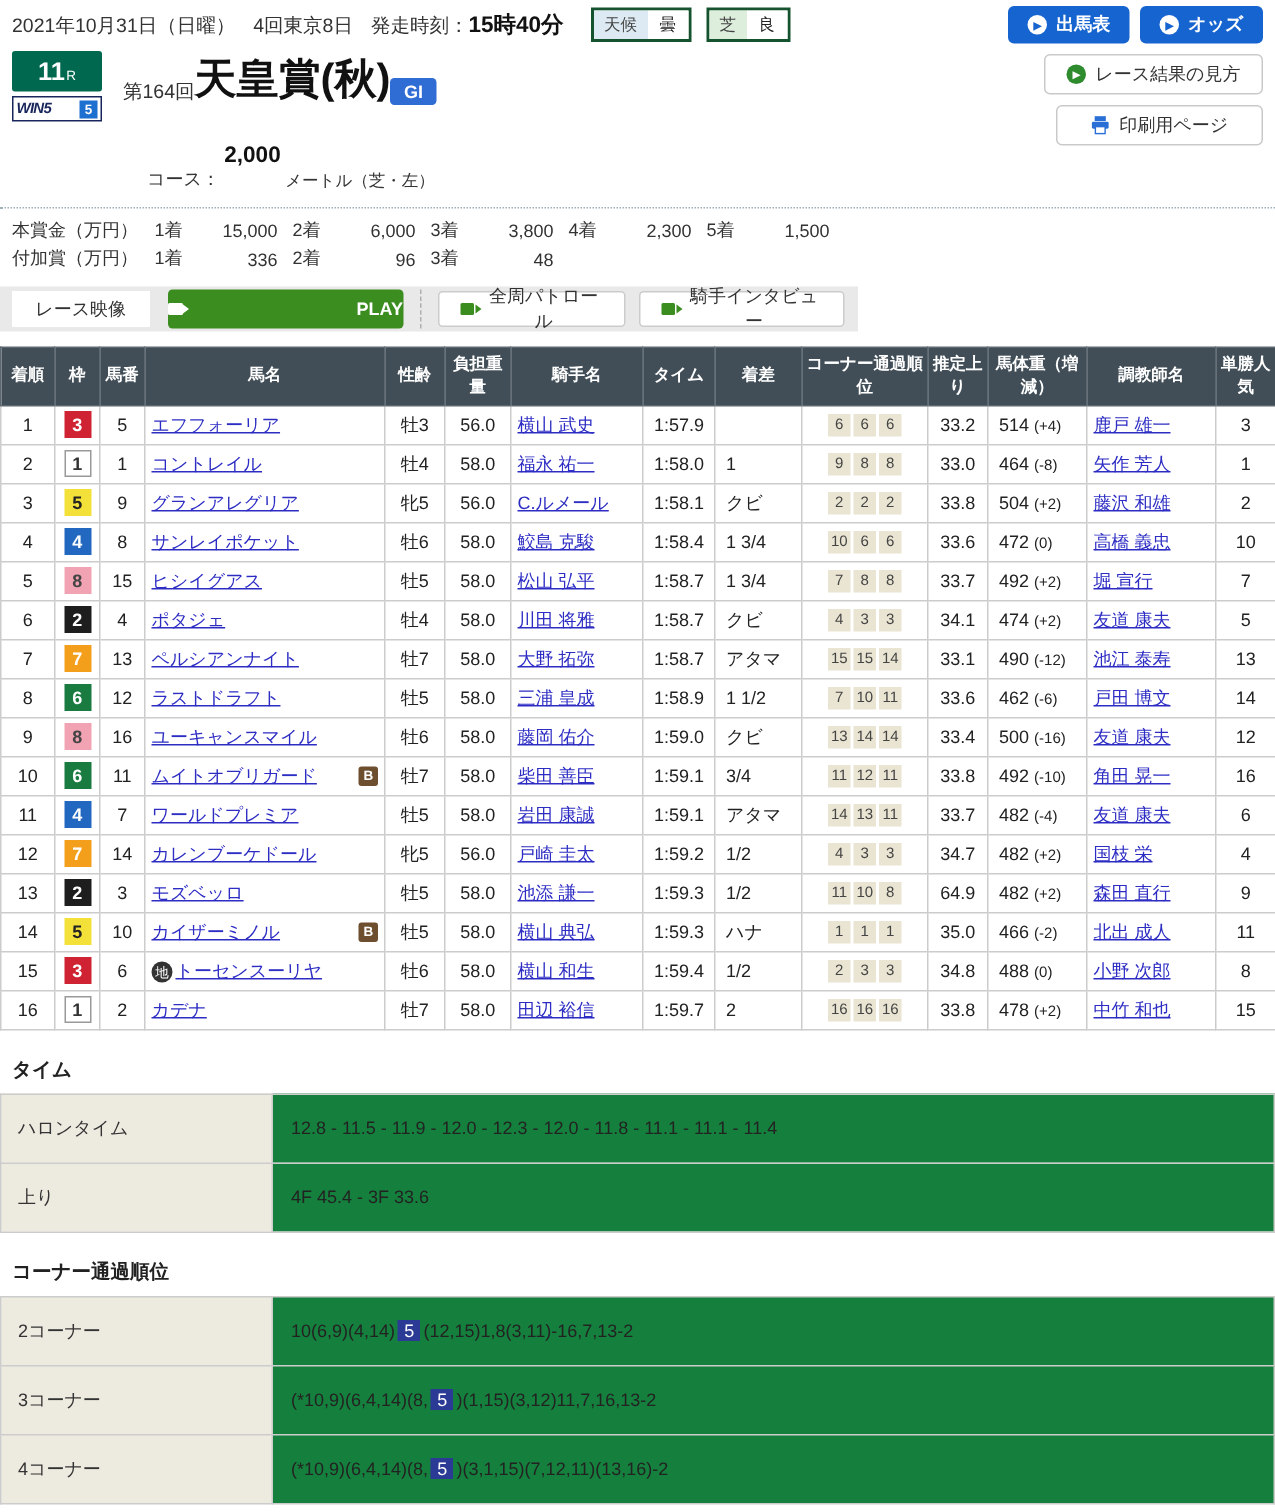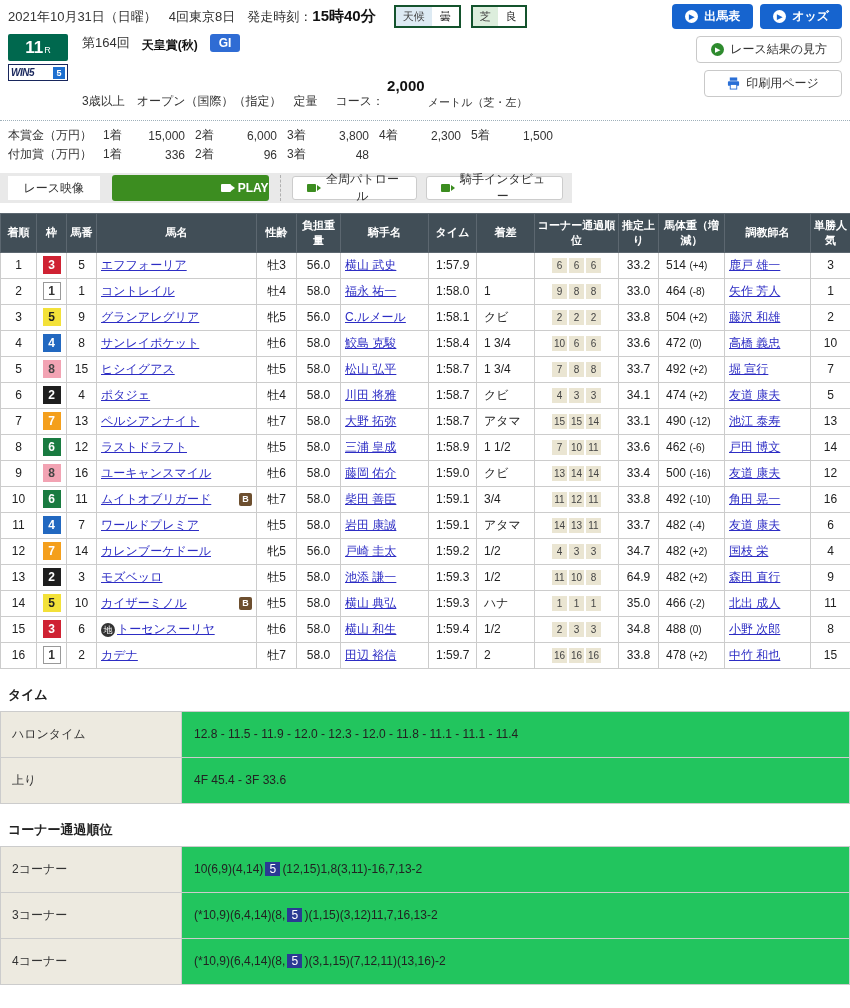--- a/index.html
+++ b/index.html
@@ -32,39 +32,39 @@
 
   
   .race-head { display: flex; gap: 12px; padding: 4px 10px 10px 8px; border-bottom: 1px dotted #9fb0ba; }
   .badge-col { width: 62px; }
   .rnum { width: 60px; height: 27px; background: #00684e; color: #fff; display: flex; align-items: center; justify-content: center; border-radius: 2px; }
   .rnum .big { font-size: 17px; font-weight: bold; }
   .rnum .sml { font-size: 9px; margin-left: 1px; margin-top: 5px; }
   .win5 { margin-top: 3px; width: 60px; height: 17px; border: 1px solid #18265c; background: #fff; display: flex; align-items: center; justify-content: space-between; padding: 0 2px; }
   .win5 .w5t { font-style: italic; font-weight: bold; font-size: 10px; color: #18265c; letter-spacing: -0.5px; }
   .win5 .w5s { width: 12px; height: 12px; background: #1d6fd0; color: #fff; font-size: 9px; font-weight: bold; display: flex; align-items: center; justify-content: center; }
-  .title-line { display: flex; align-items: flex-end; gap: 12px; text-align: right; }
+  .title-line { display: flex; align-items: flex-end; gap: 0; text-align: right; }
   .edition { font-size: 13px; color: #333; padding-bottom: 2px; }
-  .race-title { font-size: 12px; font-weight: bold; color: #111; }
+  .race-title { font-size: 28px; font-weight: bold; color: #111; }
   .grade { background: #2f6cd4; color: #fff; font-weight: bold; font-size: 12px; padding: 2px 9px; border-radius: 3px; margin-bottom: 2px; }
   .cond-line { margin-top: 7px; font-size: 12px; color: #333; display: flex; align-items: flex-end; gap: 2px; flex-wrap: wrap; }
   .cond-course-val { font-size: 15px; font-weight: bold; color: #111; margin: 16px 1px; }
   .cond-unit { font-size: 11px; }
 
   
   .prize-table { margin: 5px 8px 0; border-collapse: collapse; font-size: 12px; color: #333; }
   .prize-table td { padding: 1px 0; }
   .plabel { width: 95px; }
   .prank { width: 34px; }
   .pamt2 { width: 58px; text-align: right; padding-right: 10px !important; }
 
   
   .videobar { margin-top: 9px; width: 572px; height: 30px; background: #e9e9e9; display: flex; align-items: center; }
   .v-label { margin-left: 8px; width: 98px; height: 24px; line-height: 24px; text-align: center; background: #fff; color: #333; }
-  .btn-play { margin-left: 12px; width: 168px; height: 26px; background: #3c8d20; color: #fff; font-weight: bold; border: none; border-radius: 3px; display: inline-flex; align-items: center; justify-content: flex-end; gap: 7px; cursor: pointer; font-size: 12px; }
+  .btn-play { margin-left: 12px; width: 168px; height: 26px; background: #3c8d20; color: #fff; font-weight: bold; border: none; border-radius: 3px; display: inline-flex; align-items: center; justify-content: space-between; gap: 7px; cursor: pointer; font-size: 12px; }
   .vsep { height: 26px; border-left: 1px dashed #b0b0b0; margin: 0 11px; }
   .btn-vid { height: 24px; background: #fff; border: 1px solid #ccc; border-radius: 3px; padding: 0 14px; display: inline-flex; align-items: center; gap: 7px; color: #333; cursor: pointer; margin-right: 9px; font-size: 12px; }
   .btn-vid .cam { color: #3c8d20; }
   .cam { position: relative; display: inline-block; width: 10px; height: 8px; background: currentColor; border-radius: 1px; }
   .cam:after { content: ''; position: absolute; left: 10px; top: 1px; border-left: 4px solid currentColor; border-top: 3px solid transparent; border-bottom: 3px solid transparent; }
   .btn-play .cam { color: #fff; }
 
   
   .results { margin-top: 10px; width: 850px; border-collapse: collapse; font-size: 12px; table-layout: fixed; }
   .results th { background: #414e57; color: #fff; font-size: 11px; font-weight: bold; border: 1px solid #5c6770; padding: 4px 1px; line-height: 1.35; }
@@ -85,21 +85,21 @@
   .cnr { display: inline-block; min-width: 15px; height: 15px; line-height: 15px; background: #eae5d2; color: #444; font-size: 10px; text-align: center; margin: 0 1px; padding: 0 1px; }
   .bw .unit { font-size: 10px; }
   .unit { font-size: 10px; }
   .bmark { display: inline-block; background: #6d4f2f; color: #fff; font-size: 9px; font-weight: bold; width: 13px; height: 13px; line-height: 13px; text-align: center; border-radius: 2px; float: right; margin-top: 2px; }
   .mark { display: inline-block; width: 14px; height: 14px; line-height: 14px; border-radius: 50%; background: #333; color: #fff; font-size: 9px; text-align: center; margin-right: 2px; }
 
   
   .sec-title { font-size: 13px; font-weight: bold; color: #222; margin: 17px 8px 7px; }
   .info-table { width: 850px; border-collapse: collapse; font-size: 12px; }
   .ilabel { background: #edeae0; width: 181px; border: 1px solid #ccc; padding: 14px 11px; color: #333; }
-  .ival { border: 1px solid #ccc; padding: 9px 12px; background: #22c55e; color: #222; }
+  .ival { border: 1px solid #ccc; padding: 9px 12px; background: #15803d; color: #222; }
   .hl { background: #2b3a94; color: #fff; display: inline-block; min-width: 15px; text-align: center; margin: 0 2px; padding: 0 1px; }
 
   
   .pay-title { font-size: 14px; font-weight: bold; color: #222; margin: 30px 8px 0; }
   .green-line { width: 110px; height: 2px; background: #3da03d; margin: 7px 0 15px 4px; }
   .payout-wrap { display: flex; gap: 3px; background: #edeae0; width: 850px; }
   .pay-table { border-collapse: collapse; font-size: 12px; }
   .pay-table td { border: 1px solid #ccc; height: 27px; background: #fff; }
   .ptype { background: #edeae0 !important; font-weight: normal; width: 57px; text-align: center; color: #333; border-radius: 13px; }
   .pcombo { width: 72px; text-align: left; padding-left: 20px; }
@@ -167,21 +167,20 @@
         <span class="w5s">5</span>
       </div>
     </div>
     <div>
       <div class="title-line">
         <span class="edition">第164回</span>
         <span class="race-title">天皇賞(秋)</span>
         <span class="grade">GI</span>
       </div>
       <div class="cond-line">
-        <span>3歳以上　オープン（国際）（指定）　定量</span>
         <span style="width:14px"></span>
         <span>コース：</span>
           <span class="cond-course-val">2,000</span>
           <span class="cond-unit">メートル（芝・左）</span>
       </div>
     </div>
   </div>
 
   <table class="prize-table">
       <tbody>

